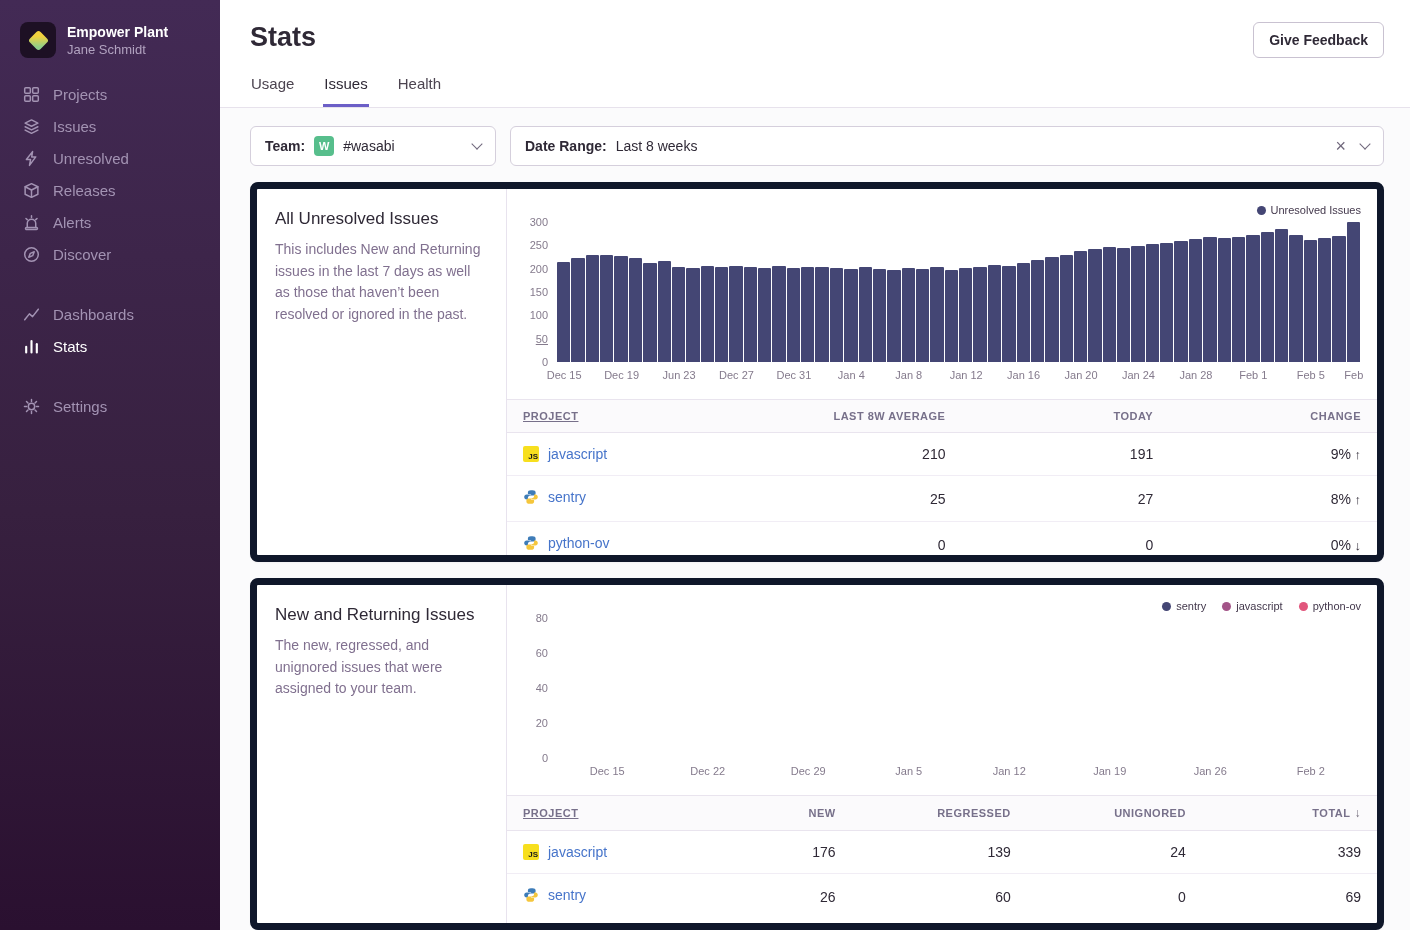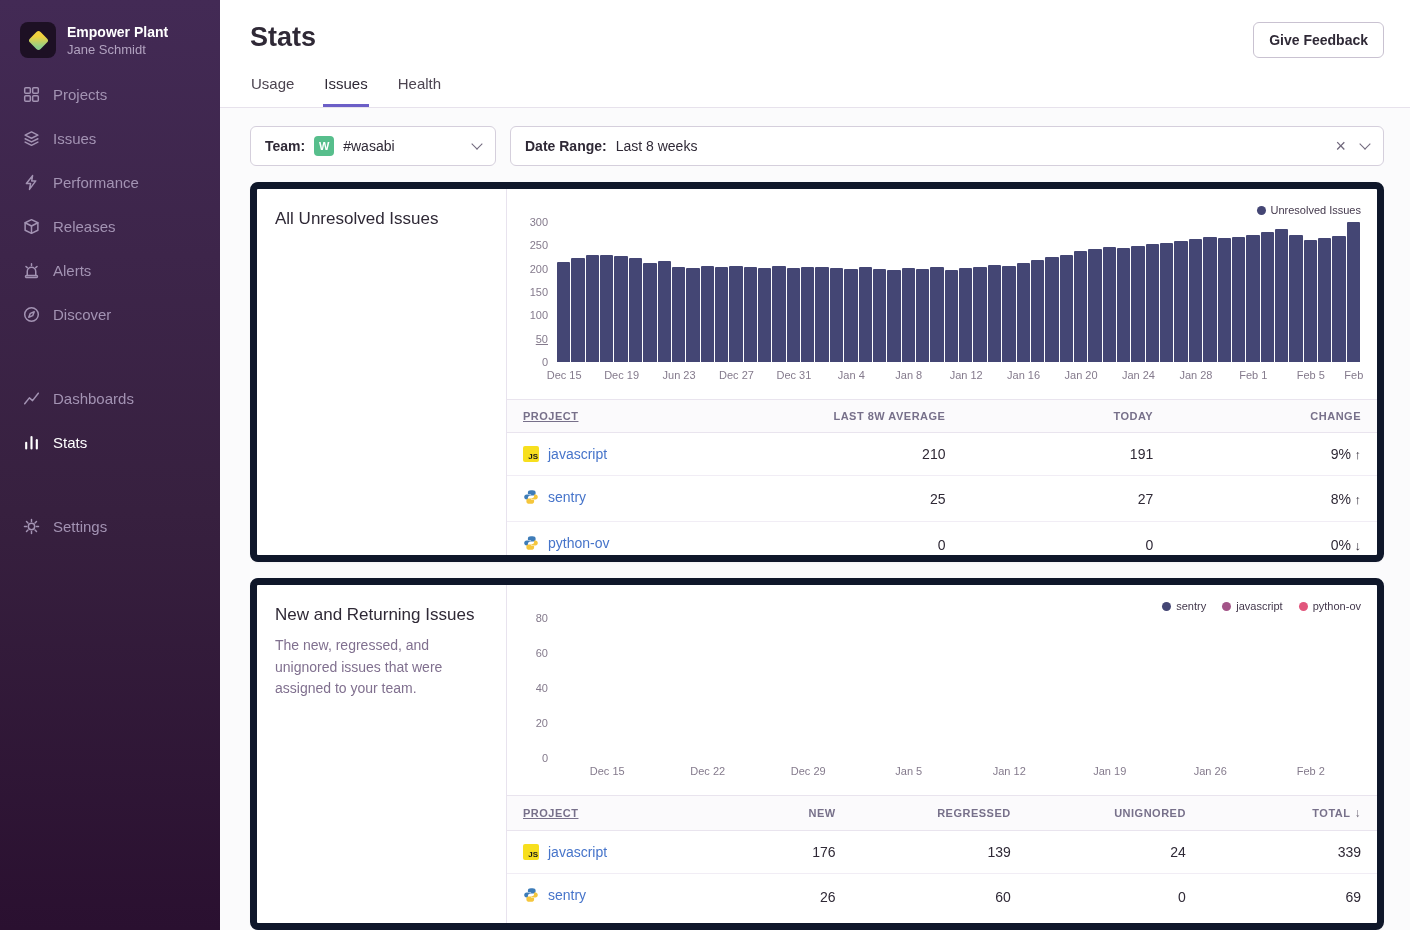--- a/index.html
+++ b/index.html
@@ -8,21 +8,21 @@
   .app { display: flex; width: 100%; height: 100%; }
 
   
   .sidebar { flex: 0 0 220px; background: linear-gradient(180deg, #432a55 0%, #37203f 55%, #2a1030 100%);
              color: #a393b3; padding: 16px 0; display: flex; flex-direction: column; }
   .org { display: flex; gap: 11px; padding: 6px 20px 20px; align-items: center; cursor: pointer; }
   .org-logo { width: 36px; height: 36px; border-radius: 8px; background: #1d1024; display: flex; align-items: center; justify-content: center; flex: 0 0 36px; }
   .org-diamond { width: 15px; height: 15px; transform: rotate(45deg); background: linear-gradient(135deg, #f2d13e 30%, #8fcf8a 80%); border-radius: 3px; }
   .org-name { color: #fff; font-weight: bold; font-size: 14px; }
   .org-user { color: #b2a3c0; font-size: 13px; margin-top: 2px; }
-  .nav { display: flex; flex-direction: column; gap: 12px; }
+  .nav { display: flex; flex-direction: column; }
   .nav-item { display: flex; align-items: center; gap: 13px; padding: 7px 22px; font-size: 15px; color: #a393b3; cursor: pointer; }
   .nav-item.active { color: #ffffff; }
   .nav-item .icon { width: 18px; height: 18px; display: flex; align-items: center; justify-content: center; }
   .nav-item svg { display: block; }
   .nav-gap { height: 28px; }
 
   
   .main { flex: 1; display: flex; flex-direction: column; min-width: 0; }
   .page-header { background: #fff; border-bottom: 1px solid #e7e2ec; padding: 22px 26px 0 30px; }
   .header-top { display: flex; justify-content: space-between; align-items: flex-start; }
@@ -133,21 +133,21 @@
             </svg>
         </span>
         <span>Issues</span>
       </div>
       <div class="nav-item">
         <span class="icon">
           <svg width="17" height="17" viewBox="0 0 16 16" fill="none" stroke="currentColor" stroke-width="1.4" stroke-linecap="round" stroke-linejoin="round">
               <path d="M9 1.5 3.2 9h3.9l-1 5.5L12 6.5H8.2z"></path>
             </svg>
         </span>
-        <span>Performance</span>
+        <span>Unresolved</span>
       </div>
       <div class="nav-item">
         <span class="icon">
           <svg width="17" height="17" viewBox="0 0 16 16" fill="none" stroke="currentColor" stroke-width="1.4" stroke-linecap="round" stroke-linejoin="round">
               <path d="M8 1.6 14 4.5v7L8 14.4 2 11.5v-7z"></path>
               <path d="M2 4.5l6 3 6-3"></path>
               <path d="M8 7.5v6.9"></path>
             </svg>
         </span>
         <span>Releases</span>
@@ -235,20 +235,21 @@
           <span>Last 8 weeks</span>
           <span class="spacer"></span>
           <span class="x-icon">×</span>
           <span class="chev"></span>
         </div>
       </div>
 
       <section class="card" id="card1">
         <div class="card-left">
           <div class="card-title">All Unresolved Issues</div>
+          <div class="card-desc">This includes New and Returning issues in the last 7 days as well as those that haven’t been resolved or ignored in the past.</div>
         </div>
         <div class="card-right">
           <div class="chart">
               <div class="chart-legend">
                 <span class="legend-item"><span class="legend-dot" style="background: rgb(68, 70, 116);"></span>Unresolved Issues</span>
               </div>
               <div class="chart-body">
                 <div class="chart-yaxis">
                   <span class="ytick" style="bottom: calc(0% - 6px);">0</span>
                   <span class="ytick" style="bottom: calc(16.6667% - 6px); text-decoration: underline;">50</span>

